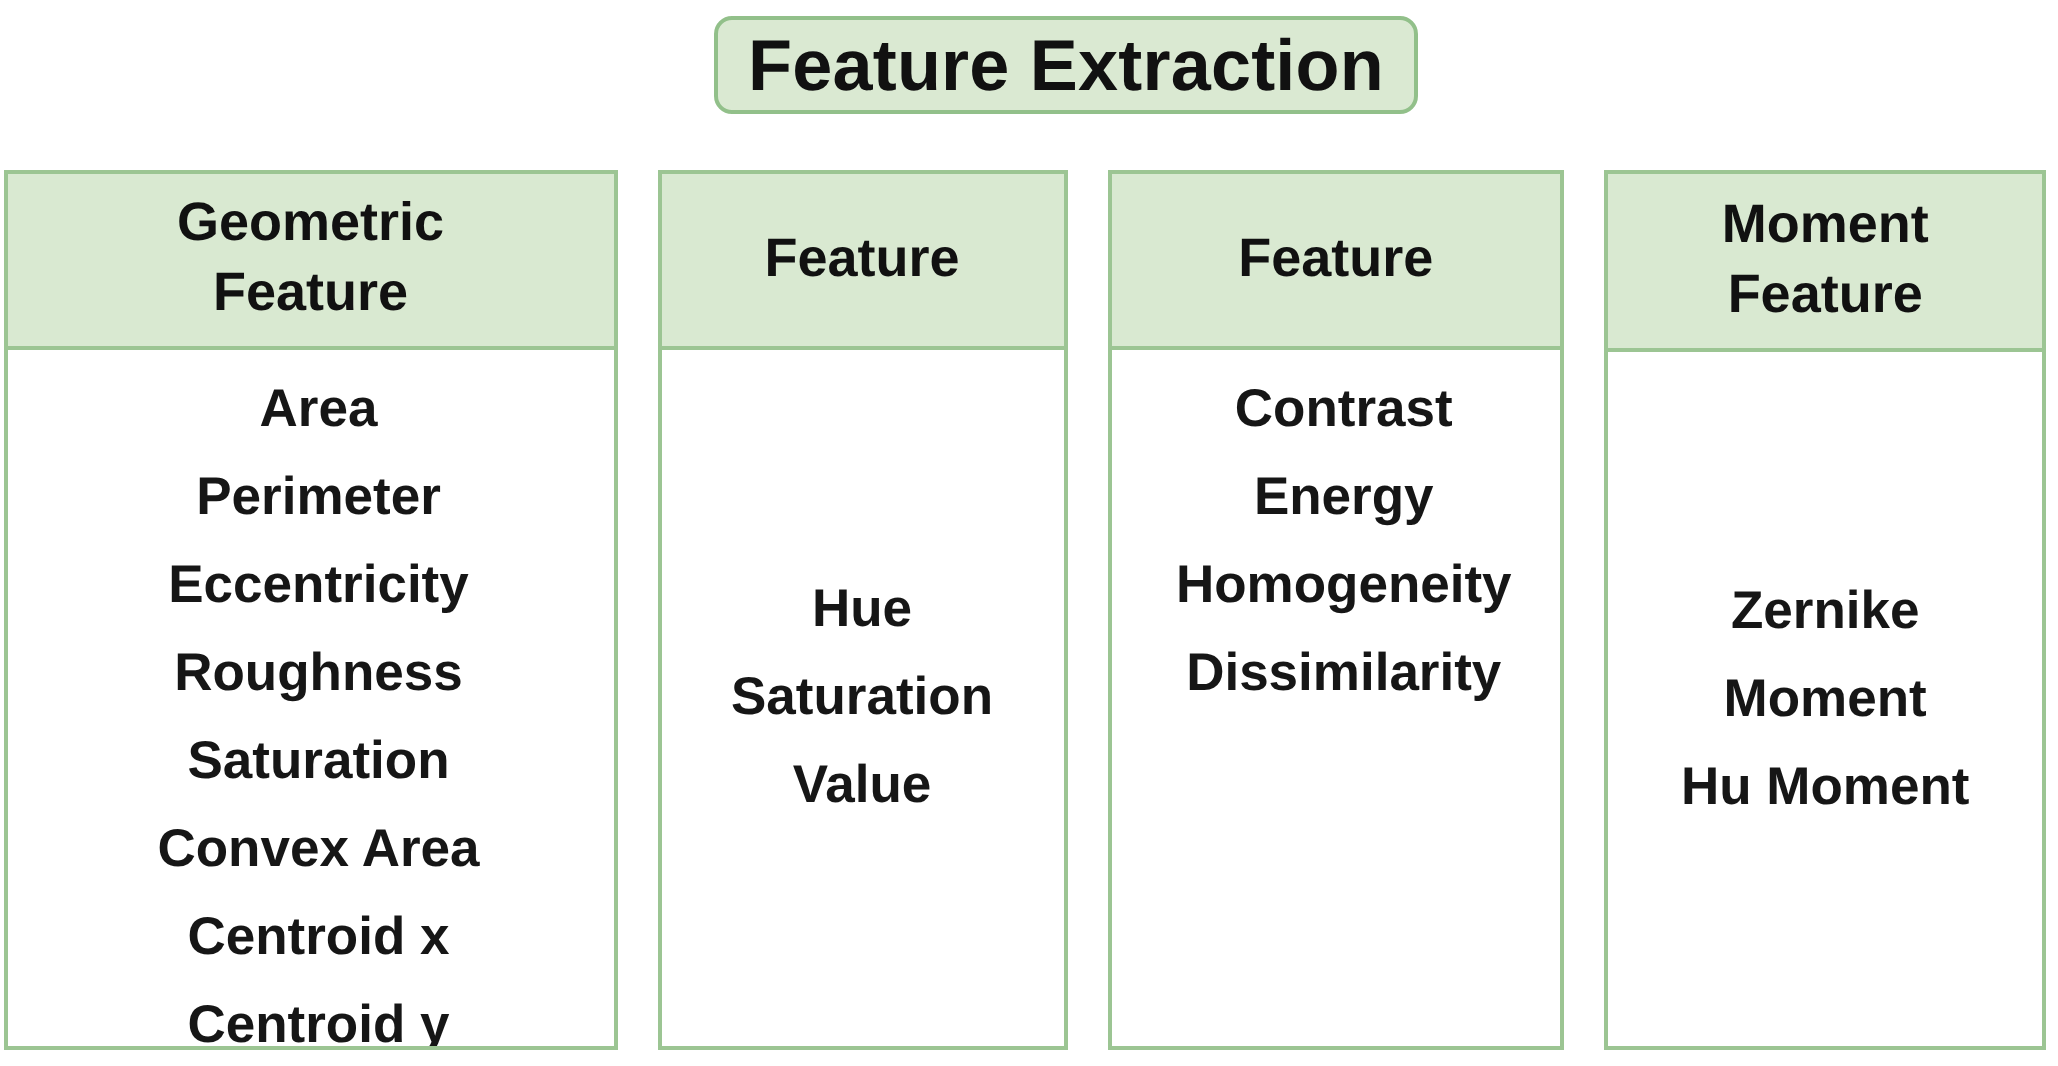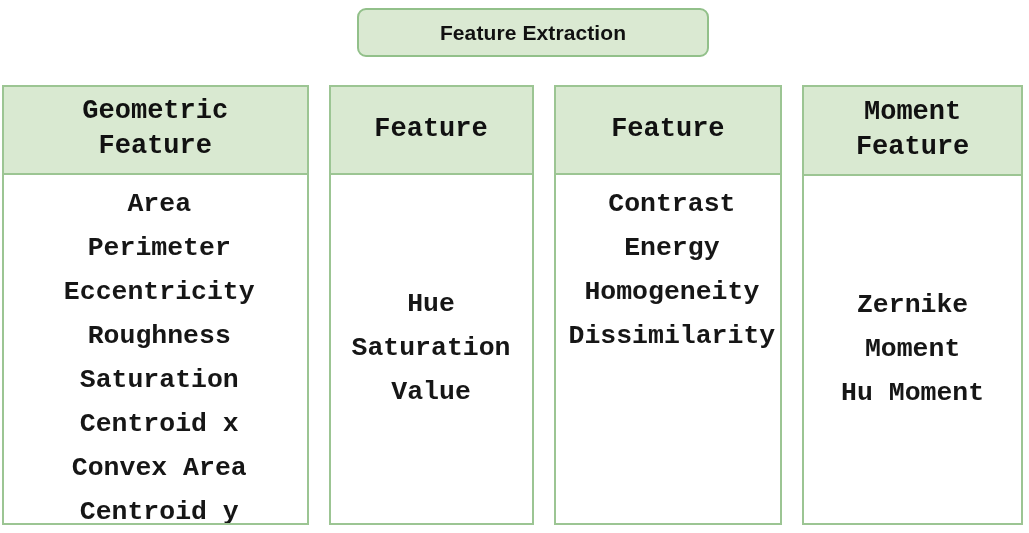--- a/index.html
+++ b/index.html
@@ -29,37 +29,36 @@
     height: 49px;
     box-sizing: border-box;
     background: #dae9d2;
     border: 2px solid #92c08a;
     border-radius: 9px;
     display: flex;
     align-items: center;
     justify-content: center;
   }
   #title-text {
-    font-size: 21px;
+    font-size: 36px;
     font-weight: bold;
     color: #111111;
     letter-spacing: 0.1px;
     line-height: 1;
   }
 
   
   #columns {
     position: absolute;
     left: 2px;
     top: 85px;
     width: 1021px;
     height: 440px;
     display: flex;
     align-items: flex-start;
-    font-family: Liberation Mono, monospace;
   }
   .col {
     box-sizing: border-box;
     display: flex;
     flex-direction: column;
     height: 100%;
     border: 2px solid #9cc593;
     background: #ffffff;
   }
   .col + .col { margin-left: 20px; }
@@ -124,22 +123,22 @@
       <div class="col-head">
         <span class="hline">Geometric</span>
         <span class="hline">Feature</span>
       </div>
       <div class="col-body valign-top">
         <span class="fline">Area</span>
         <span class="fline">Perimeter</span>
         <span class="fline">Eccentricity</span>
         <span class="fline">Roughness</span>
         <span class="fline">Saturation</span>
+        <span class="fline">Convex Area</span>
         <span class="fline">Centroid x</span>
-        <span class="fline">Convex Area</span>
         <span class="fline">Centroid y</span>
       </div>
     </div>
 
     <div class="col" id="col-color">
       <div class="col-head">
         <span class="hline">Feature</span>
       </div>
       <div class="col-body valign-center">
         <span class="fline">Hue</span>

